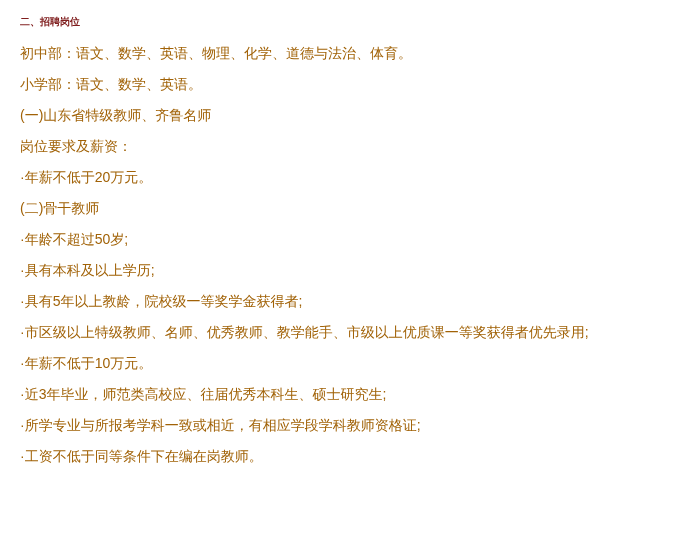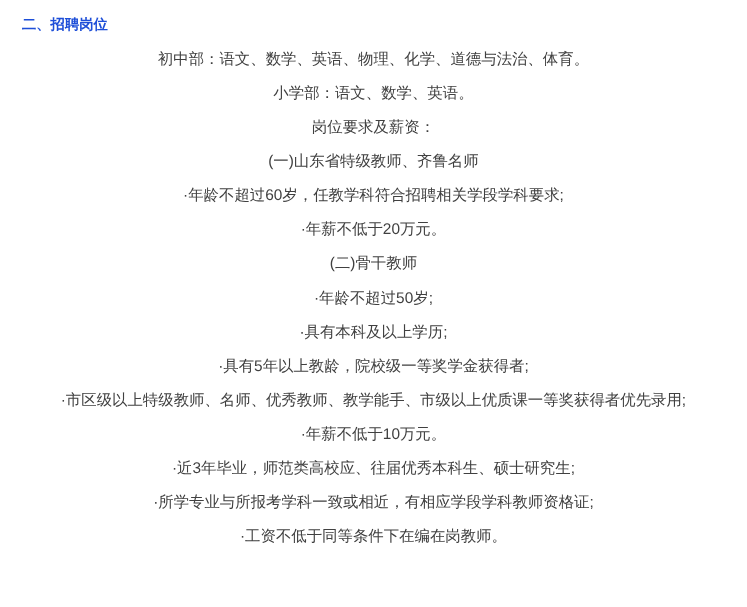--- a/index.html
+++ b/index.html
@@ -11,45 +11,43 @@
     width: 679px;
     height: 552px;
     overflow: hidden;
     font-family: "Liberation Sans", "DejaVu Sans", sans-serif;
   }
   .article {
     padding: 14px 20px 0 20px;
     box-sizing: border-box;
   }
   .article h2 {
-    font-size: 13px;
+    font-size: 10px;
     line-height: 16px;
     margin: 0 0 16px 0;
     font-weight: bold;
-    color: #1d4ed8;
+    color: #7f1d1d;
   }
   .article p {
     font-size: 14px;
     line-height: 14px;
     margin: 0 0 17px 0;
-    color: #404040;
+    color: #a16207;
     white-space: nowrap;
-    text-align: center;
   }
 </style>
 </head>
 <body>
 
 <div class="article">
   <h2>二、招聘岗位</h2>
   <p>初中部：语文、数学、英语、物理、化学、道德与法治、体育。</p>
   <p>小学部：语文、数学、英语。</p>
+  <p>(一)山东省特级教师、齐鲁名师</p>
   <p>岗位要求及薪资：</p>
-  <p>(一)山东省特级教师、齐鲁名师</p>
-  <p>·年龄不超过60岁，任教学科符合招聘相关学段学科要求;</p>
   <p>·年薪不低于20万元。</p>
   <p>(二)骨干教师</p>
   <p>·年龄不超过50岁;</p>
   <p>·具有本科及以上学历;</p>
   <p>·具有5年以上教龄，院校级一等奖学金获得者;</p>
   <p>·市区级以上特级教师、名师、优秀教师、教学能手、市级以上优质课一等奖获得者优先录用;</p>
   <p>·年薪不低于10万元。</p>
   <p>·近3年毕业，师范类高校应、往届优秀本科生、硕士研究生;</p>
   <p>·所学专业与所报考学科一致或相近，有相应学段学科教师资格证;</p>
   <p>·工资不低于同等条件下在编在岗教师。</p>

